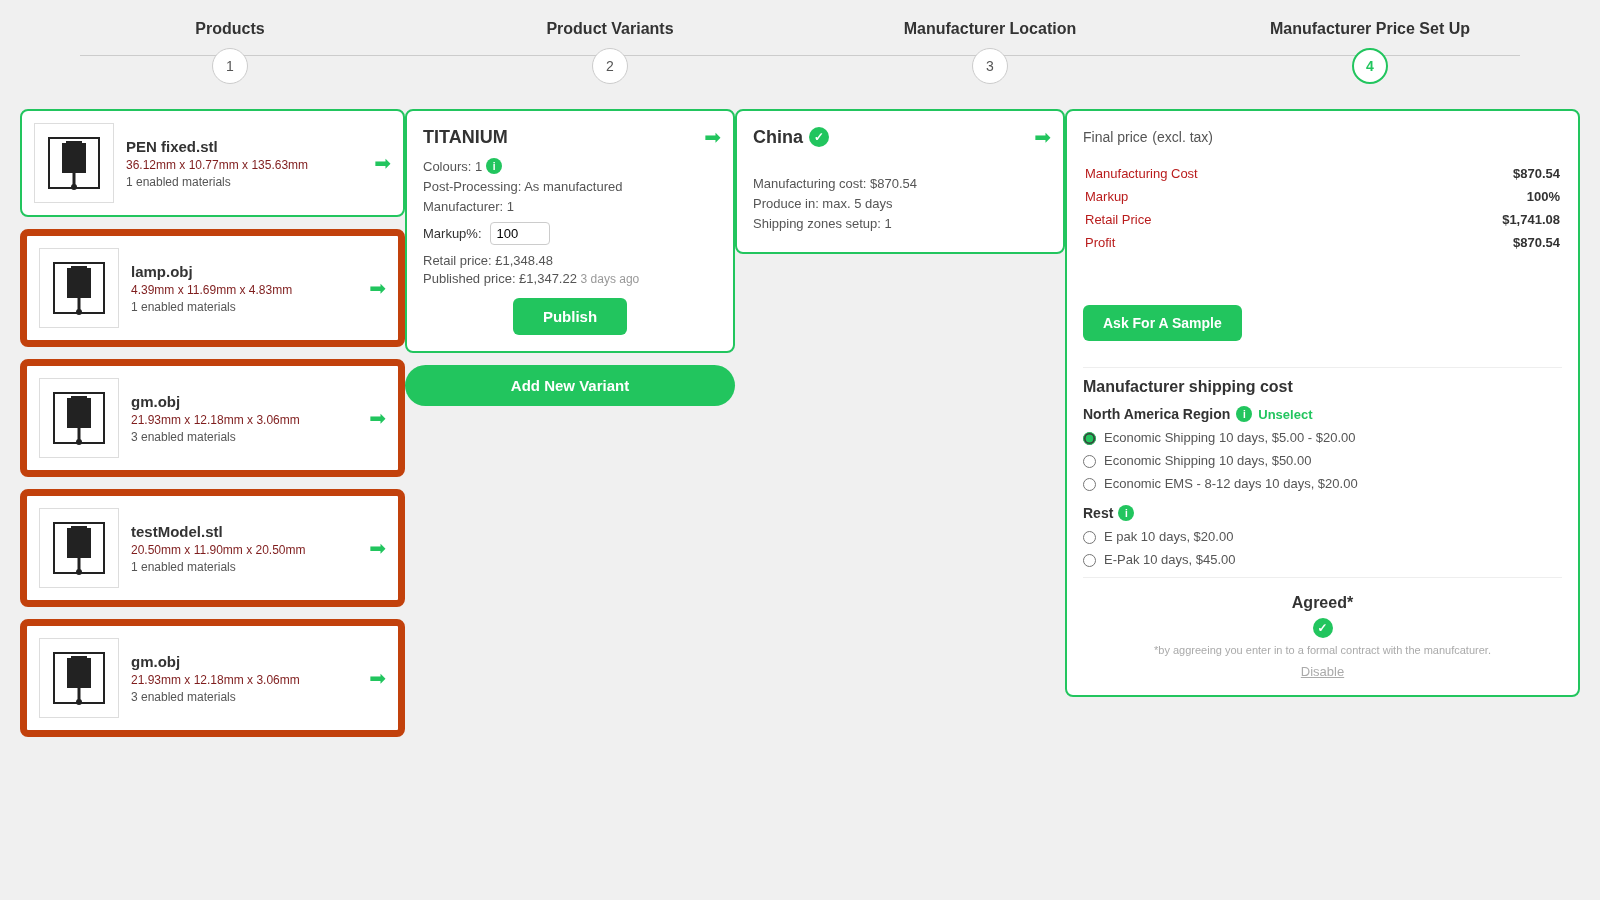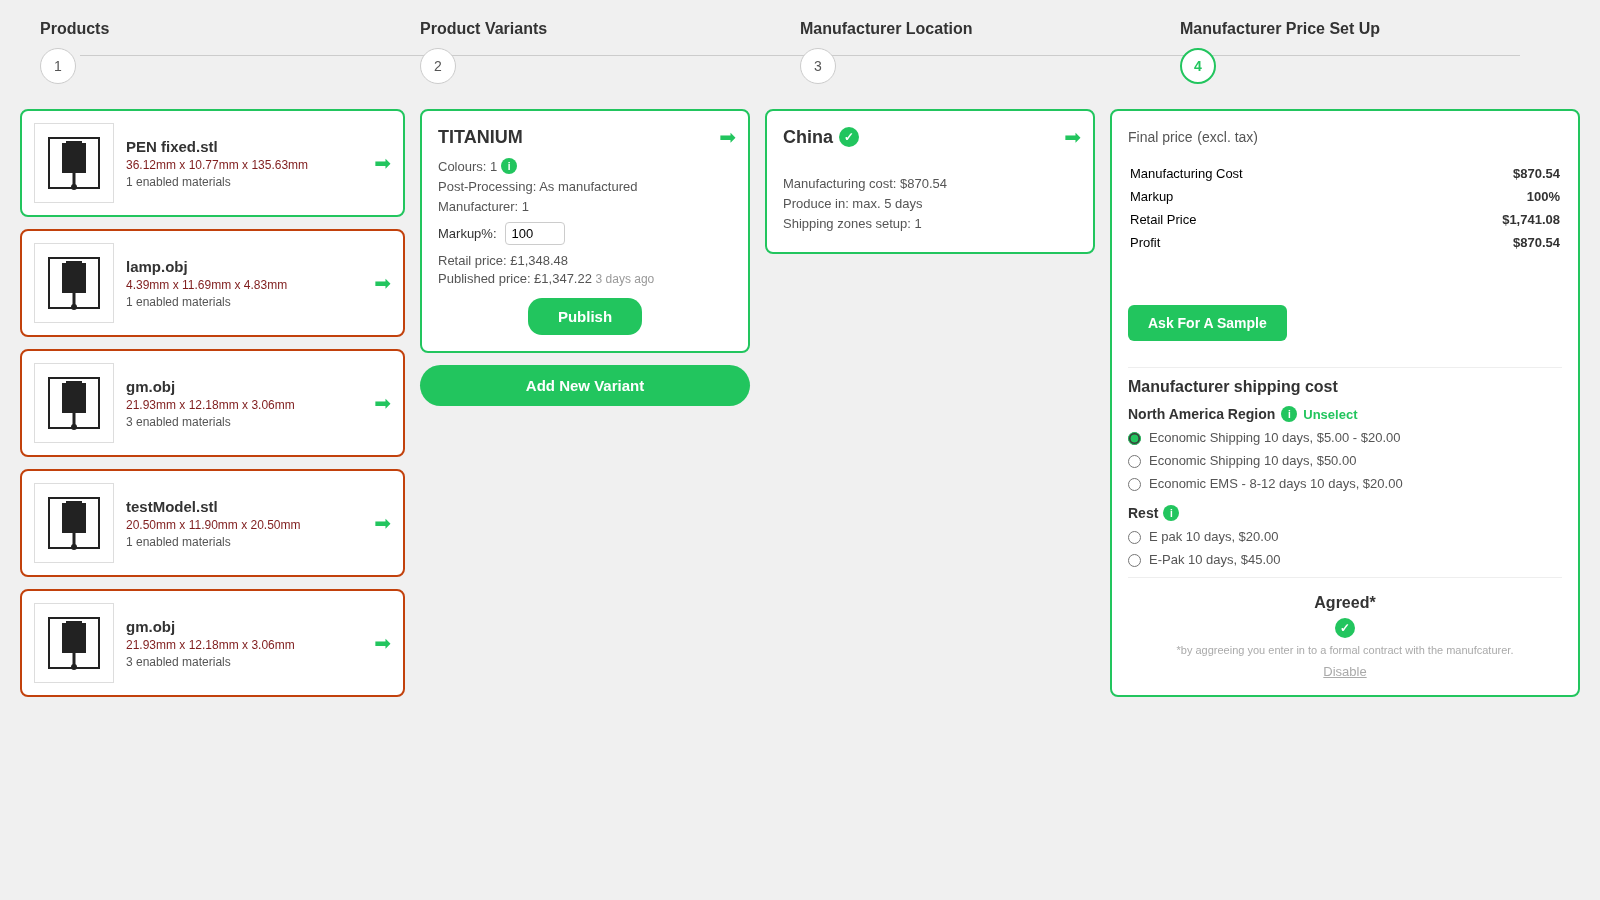--- a/index.html
+++ b/index.html
@@ -27,21 +27,21 @@
       top: 55px;
       left: 80px;
       right: 80px;
       height: 1px;
       background: #ccc;
       z-index: 0;
     }
     .step {
       display: flex;
       flex-direction: column;
-      align-items: flex-start;
+      align-items: center;
       z-index: 1;
       flex: 1;
     }
     .step-label {
       font-size: 16px;
       font-weight: 600;
       color: #333;
       margin-bottom: 10px;
     }
     .step-circle {
@@ -58,37 +58,36 @@
     }
     .step-circle.active {
       border: 2px solid #22c55e;
       color: #22c55e;
       font-weight: bold;
     }
 
     
     .main {
       display: flex;
-      gap: 15px;
       padding: 15px 20px;
       align-items: flex-start;
     }
 
     
     .col-products {
       width: 385px;
       flex-shrink: 0;
       display: flex;
       flex-direction: column;
       gap: 12px;
     }
 
     .product-card {
       background: #fff;
-      border: 2px solid #c2410c;
+      border: 7px solid #c2410c;
       border-radius: 8px;
       padding: 12px;
       display: flex;
       align-items: center;
       gap: 12px;
       cursor: pointer;
       position: relative;
     }
     .product-card.active {
       border: 2px solid #22c55e;
@@ -197,21 +196,21 @@
       margin-bottom: 3px;
     }
     .time-ago {
       color: #999;
       font-size: 12px;
     }
     .publish-btn {
       background: #22c55e;
       color: #fff;
       border: none;
-      border-radius: 14px;
+      border-radius: 6px;
       padding: 10px 30px;
       font-size: 15px;
       font-weight: 600;
       cursor: pointer;
       margin-top: 12px;
       display: block;
       margin-left: auto;
       margin-right: auto;
     }
     .variant-arrow {
@@ -302,21 +301,21 @@
     .price-title span {
       font-size: 14px;
       font-weight: normal;
       color: #555;
     }
     .price-table {
       width: 100%;
       margin-bottom: 14px;
     }
     .price-table tr td:first-child {
-      color: #000000;
+      color: #b91c1c;
       font-size: 13px;
       padding: 3px 0;
       width: 55%;
     }
     .price-table tr td:last-child {
       font-weight: 600;
       font-size: 13px;
       text-align: right;
     }
     .ask-sample-btn {

